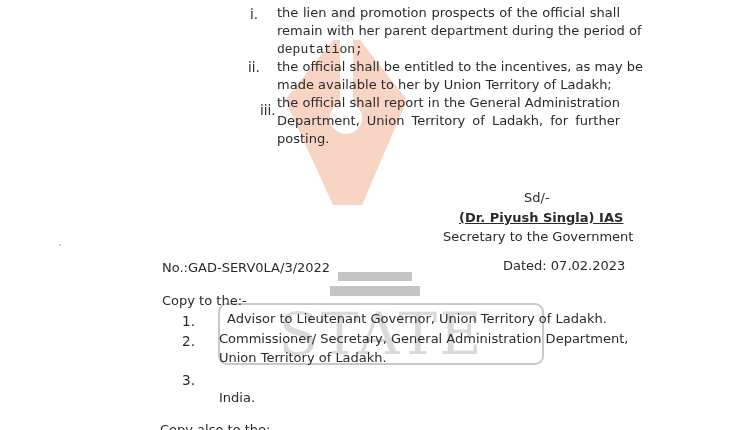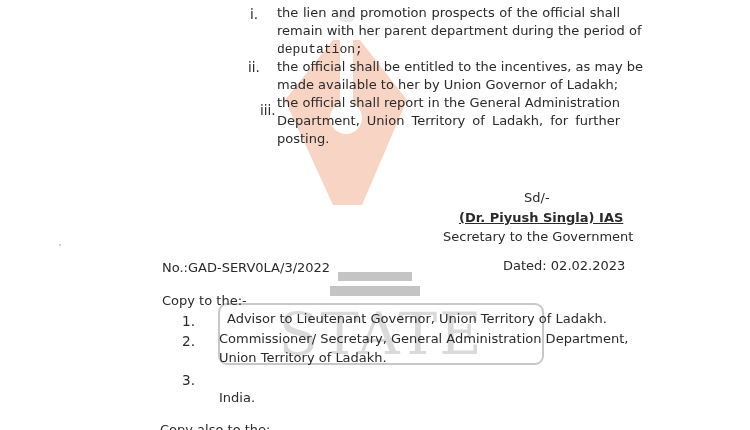--- a/index.html
+++ b/index.html
@@ -43,34 +43,34 @@
 
   <div class="text-layer">
 
     <div class="num" style="left:250px; top:6px;">i.</div>
     <div class="line just" style="left:277px; top:4px; width:343px;">the lien and promotion prospects of the official shall</div>
     <div class="line just" style="left:277px; top:22px; width:343px;">remain with her parent department during the period of</div>
     <div class="line" style="left:277px; top:41px;font-family:Liberation Mono, monospace;">deputation;</div>
 
     <div class="num" style="left:248px; top:59px;">ii.</div>
     <div class="line just" style="left:277px; top:58px; width:343px;">the official shall be entitled to the incentives, as may be</div>
-    <div class="line" style="left:277px; top:76px;">made available to her by Union Governor of Ladakh;</div>
+    <div class="line" style="left:277px; top:76px;">made available to her by Union Territory of Ladakh;</div>
 
     <div class="num" style="left:260px; top:96px;margin-top:6px;">iii.</div>
     <div class="line just" style="left:277px; top:112px; width:343px;">Department, Union Territory of Ladakh, for further</div>
     <div class="line just" style="left:277px; top:94px; width:343px;">the official shall report in the General Administration</div>
     <div class="line" style="left:277px; top:130px;text-align:right;">posting.</div>
 
 
     <div class="line" style="left:524px; top:189px;">Sd/-</div>
     <div class="line bold" style="left:459px; top:209px; width:162px; text-align:right;">(Dr. Piyush Singla) IAS</div>
     <div class="line" style="left:443px; top:228px; width:178px; text-align:right;">Secretary to the Government</div>
 
     <div class="line" style="left:162px; top:259px;">No.:GAD-SERV0LA/3/2022</div>
-    <div class="line" style="left:503px; top:257px; width:116px; text-align:right;">Dated: 02.02.2023</div>
+    <div class="line" style="left:503px; top:257px; width:116px; text-align:right;">Dated: 07.02.2023</div>
 
     <div class="line" style="left:162px; top:292px;">Copy to the:-</div>
 
     <div class="num" style="left:182px; top:313px;">1.</div>
     <div class="line" style="left:219px; top:310px;padding-left:8px;">Advisor to Lieutenant Governor, Union Territory of Ladakh.</div>
 
     <div class="num" style="left:182px; top:333px;">2.</div>
     <div class="line just" style="left:219px; top:330px; width:403px;">Commissioner/ Secretary, General Administration Department,</div>
     <div class="line" style="left:219px; top:349px;">Union Territory of Ladakh.</div>
 

